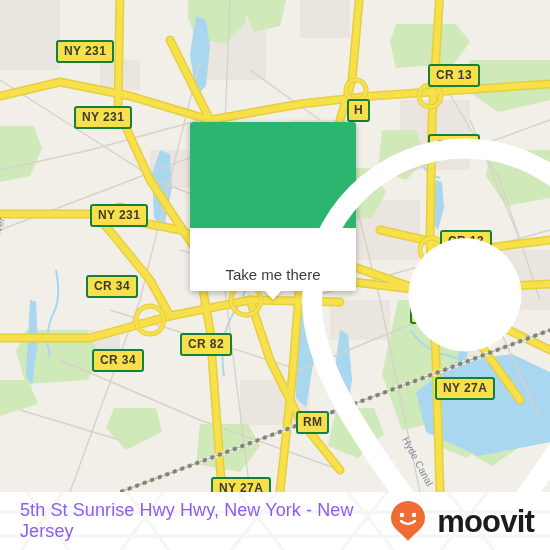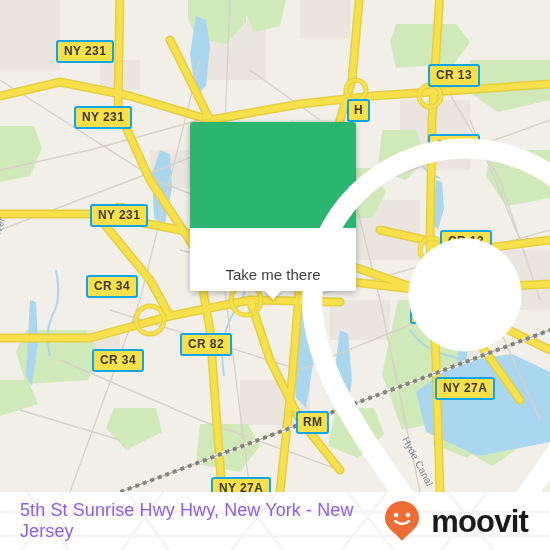--- a/index.html
+++ b/index.html
@@ -32,21 +32,21 @@
     left: 0; top: 0;
     width: 550px;
     height: 492px;
     display: block;
   }
 
   
   .shield {
     position: absolute;
     background: #f7e04a;
-    border: 2px solid #0ea5e9;
+    border: 2px solid #15803d;
     border-radius: 3px;
     color: #3b3b33;
     font-family: "Liberation Sans", sans-serif;
     font-size: 12px;
     font-weight: bold;
     letter-spacing: 0.4px;
     line-height: 1;
     padding: 3px 6px 4px 6px;
     white-space: nowrap;
     box-sizing: border-box;
@@ -155,21 +155,21 @@
     color: #8b5cf6;
     padding-left: 20px;
     font-family: "Liberation Sans", sans-serif;
     letter-spacing: .1px;
   }
   #brand {
     position: relative;
     z-index: 2;
     display: flex;
     align-items: center;
-    padding-right: 22px;
+    padding-right: 16px;
     gap: 11px;
   }
   #brand-word {
     font-family: "Liberation Sans", sans-serif;
     font-size: 31px;
     font-weight: bold;
     color: #1b1b1b;
     letter-spacing: -.8px;
     line-height: 1;
   }

